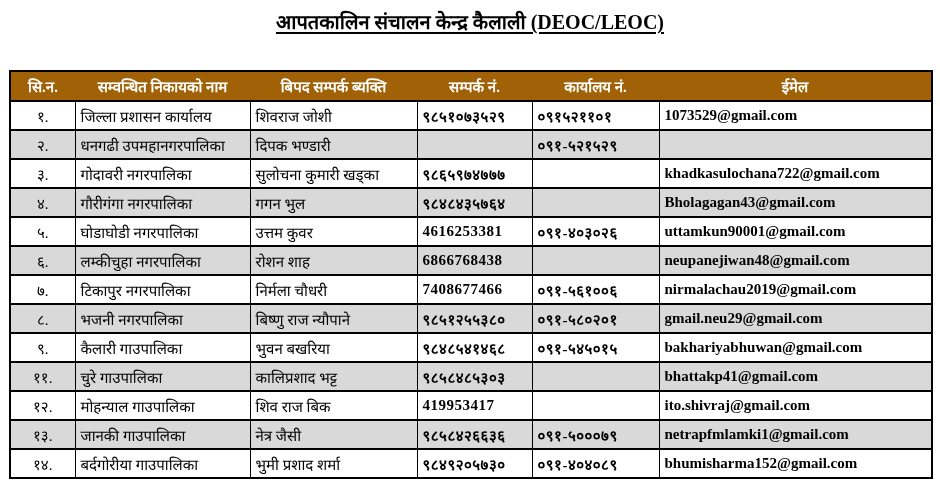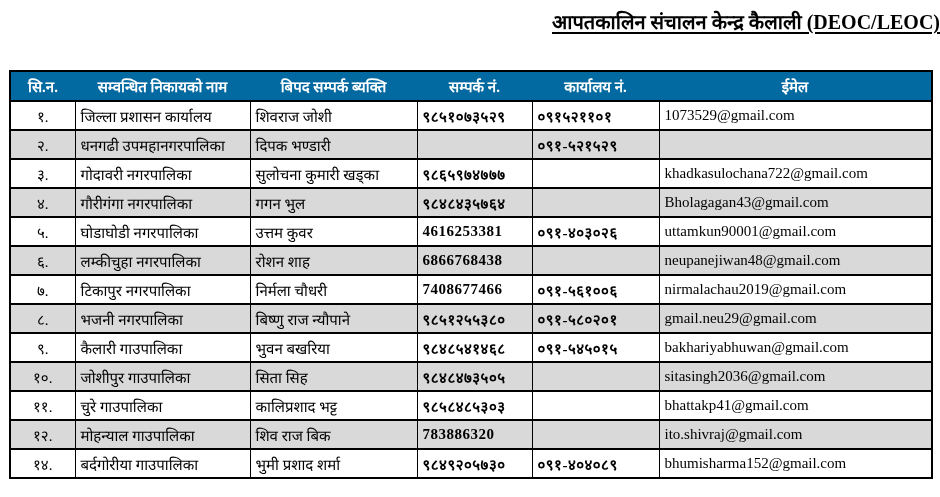--- a/index.html
+++ b/index.html
@@ -13,38 +13,38 @@
   }
   .page {
     position: relative;
     width: 940px;
     height: 497px;
     background: #ffffff;
   }
   .title {
     margin: 0;
     padding-top: 8px;
-    text-align: right;
+    text-align: center;
     font-size: 20px;
     font-weight: bold;
     color: #000000;
     text-decoration: underline;
     text-underline-offset: 3px;
   }
   table.contacts {
     position: absolute;
     left: 9px;
     top: 70px;
     width: 922px;
     border-collapse: collapse;
     table-layout: fixed;
     border: 2px solid #000000;
   }
   table.contacts th {
-    background: #0369a1;
+    background: #a16207;
     color: #ffffff;
     font-weight: bold;
     font-size: 15px;
     height: 28px;
     text-align: center;
     padding: 0 2px;
     overflow: hidden;
     white-space: nowrap;
   }
   table.contacts td {
@@ -63,20 +63,21 @@
   table.contacts tbody tr:nth-child(even) td {
     background: #d9d9d9;
   }
   td.sn {
     text-align: center;
     padding: 0 2px;
   }
   td.email {
     font-size: 16px;
     padding-left: 8px;
+    font-weight: bold;
   }
   td.num {
     letter-spacing: 0.5px;
     font-weight: bold;
   }
 </style>
 </head>
 <body>
 
 <div class="page">
@@ -168,42 +169,42 @@
       </tr>
       <tr>
         <td class="sn">९.</td>
         <td class="dev">कैलारी गाउपालिका</td>
         <td class="dev">भुवन बखरिया</td>
         <td class="num">९८४८५४१४६८</td>
         <td class="num">०९१-५४५०१५</td>
         <td class="email">bakhariyabhuwan@gmail.com</td>
       </tr>
       <tr>
-        <td class="sn">१०.</td>
-        <td class="dev">जोशीपुर गाउपालिका</td>
-        <td class="dev">सिता सिह</td>
-        <td class="num">९८४८४७३५०५</td>
-        <td class="num"></td>
-        <td class="email">sitasingh2036@gmail.com</td>
-      </tr>
-      <tr>
         <td class="sn">११.</td>
         <td class="dev">चुरे गाउपालिका</td>
         <td class="dev">कालिप्रशाद भट्ट</td>
         <td class="num">९८५८४८५३०३</td>
         <td class="num"></td>
         <td class="email">bhattakp41@gmail.com</td>
       </tr>
       <tr>
         <td class="sn">१२.</td>
         <td class="dev">मोहन्याल गाउपालिका</td>
         <td class="dev">शिव राज बिक</td>
-        <td class="num">783886320</td>
+        <td class="num">419953417</td>
         <td class="num"></td>
         <td class="email">ito.shivraj@gmail.com</td>
+      </tr>
+      <tr>
+        <td class="sn">१३.</td>
+        <td class="dev">जानकी गाउपालिका</td>
+        <td class="dev">नेत्र जैसी</td>
+        <td class="num">९८५८४२६६३६</td>
+        <td class="num">०९१-५०००७९</td>
+        <td class="email">netrapfmlamki1@gmail.com</td>
       </tr>
       <tr>
         <td class="sn">१४.</td>
         <td class="dev">बर्दगोरीया गाउपालिका</td>
         <td class="dev">भुमी प्रशाद शर्मा</td>
         <td class="num">९८४९२०५७३०</td>
         <td class="num">०९१-४०४०८९</td>
         <td class="email">bhumisharma152@gmail.com</td>
       </tr>
     </tbody>

